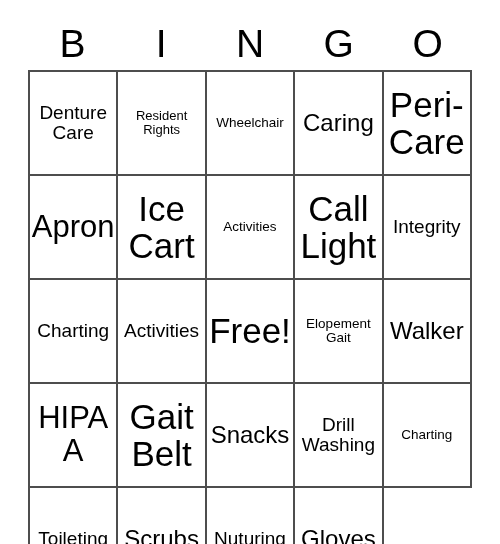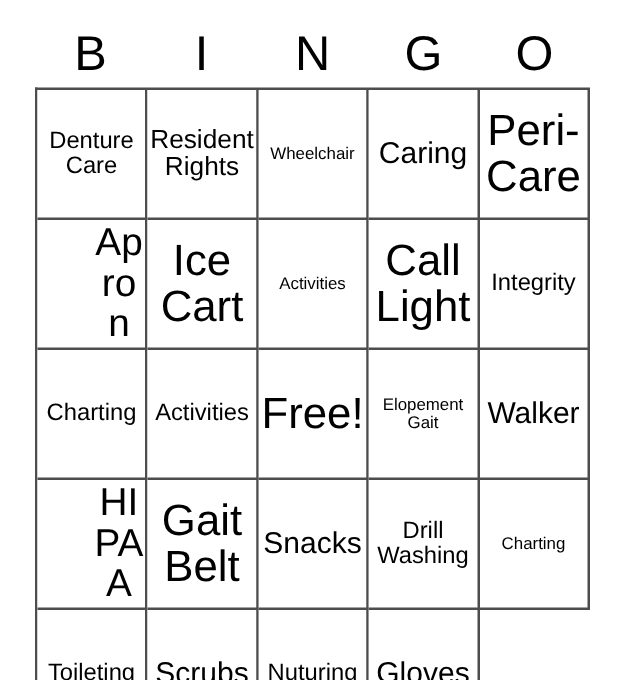--- a/index.html
+++ b/index.html
@@ -77,24 +77,24 @@
     display: block;
     width: 100%;
     line-height: 1.06;
     color: #000000;
     word-break: break-word;
     hyphens: none;
   }
 
   
   .sz-xs .cell-text { font-size: 13.5px; }
-  .sz-sm .cell-text { font-size: 21px; }
+  .sz-sm .cell-text { font-size: 13px; }
   .sz-md .cell-text { font-size: 19px; }
   .sz-lg .cell-text { font-size: 24px; }
-  .sz-xl .cell-text { font-size: 31px; margin-left: 44px; }
+  .sz-xl .cell-text { font-size: 31px; }
   .sz-xxl .cell-text { font-size: 35px; }
 </style>
 </head>
 <body>
 
 <div id="card">
 
   <div id="header">
     <div class="header-letter">B</div>
     <div class="header-letter">I</div>

